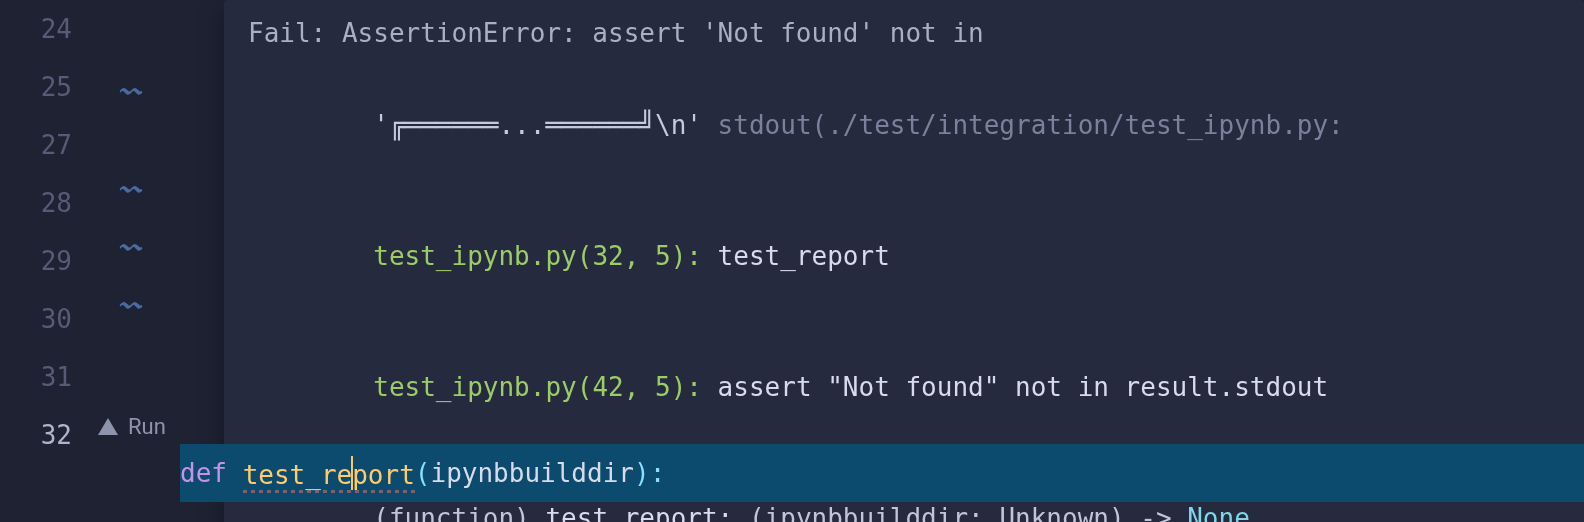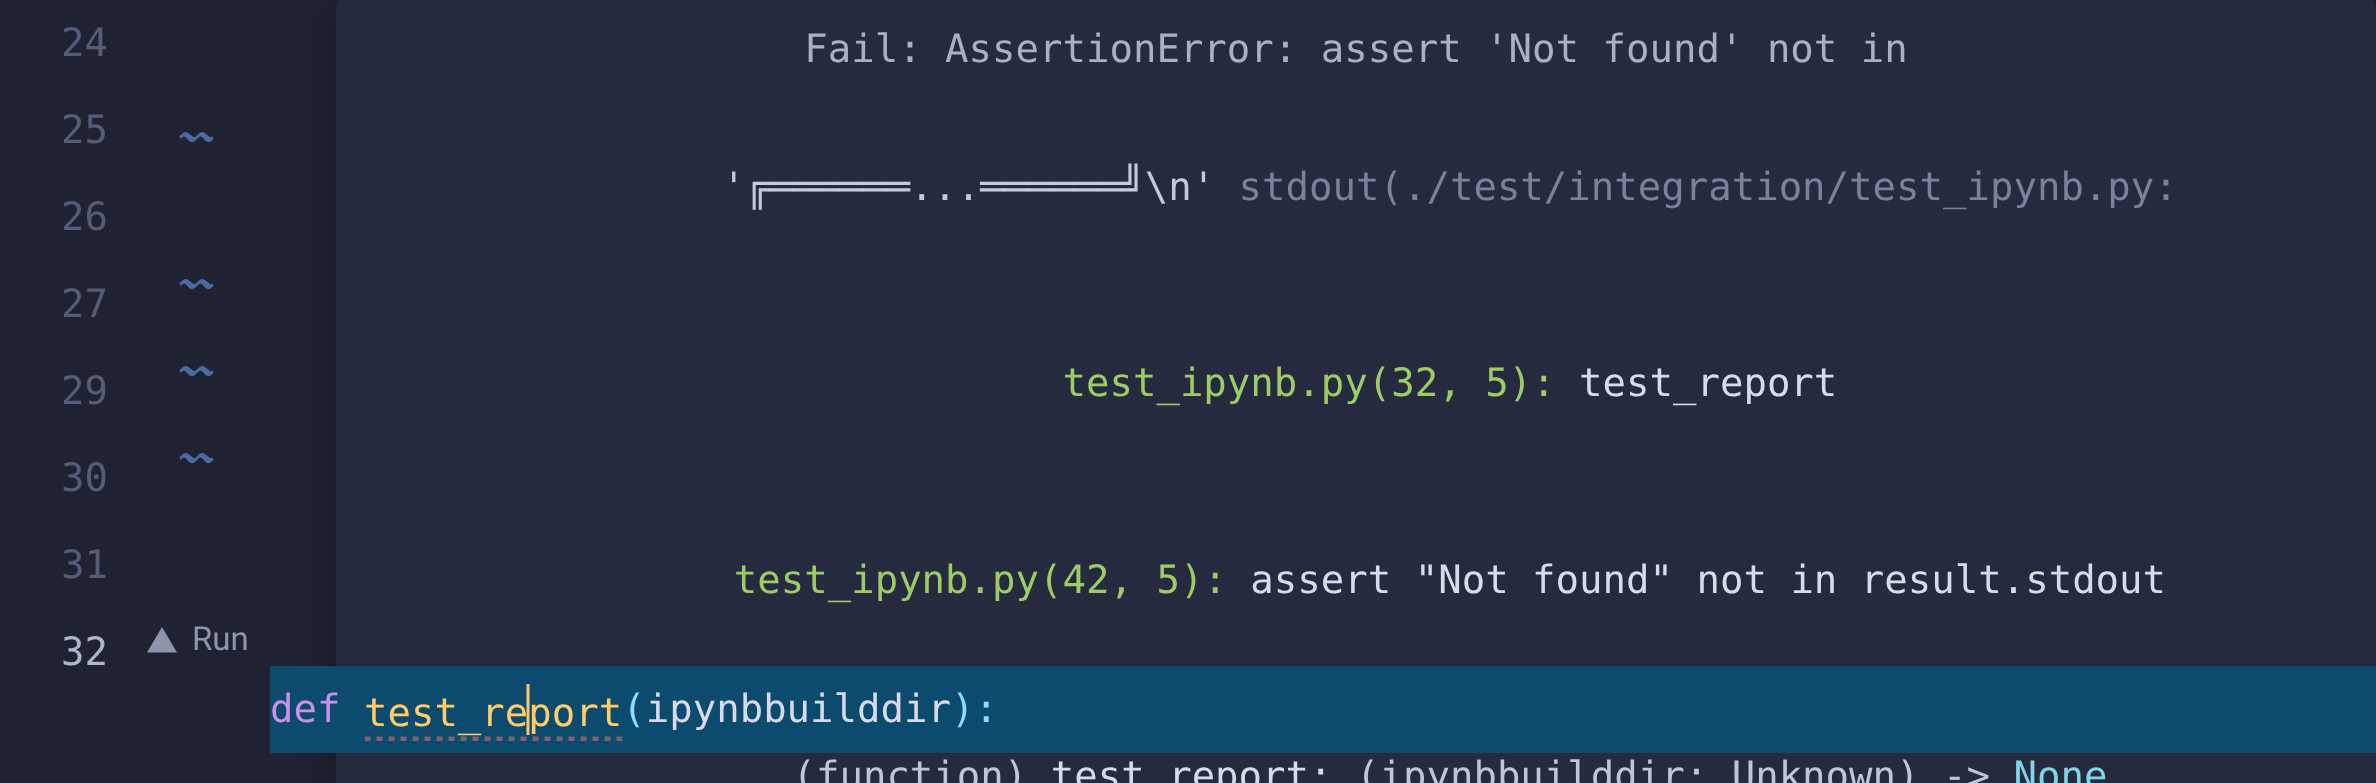--- a/index.html
+++ b/index.html
@@ -67,21 +67,20 @@
     background: #262a3f;
     border-radius: 4px;
     padding: 0 24px 12px 24px;
     box-shadow: 0 8px 26px rgba(0,0,0,0.35);
   }
   .panel .row {
     padding: 14px 0 0 0;
     white-space: pre;
     font-family: inherit;
     line-height: 1.5;
-    text-align: center;
   }
   .err-gray { color: #a9afc7; }
   .err-dim  { color: #7a819c; }
   .green    { color: #9ccc65; }
   .white    { color: #d7dbeb; }
   .key      { color: #c0c5d8; }
   .cyan     { color: #7fd6e8; }
 
   
   .code32-wrap {
@@ -142,22 +141,22 @@
   .box-chars { color:#c5c9dd; }
 </style>
 </head>
 <body>
 
 <div class="editor">
 
   <div class="gutter">
     <div class="ln">24</div>
     <div class="ln">25</div>
-    <div class="ln">26</div>
     <div class="ln">27</div>
+    <div class="ln">28</div>
     <div class="ln">29</div>
     <div class="ln">30</div>
     <div class="ln">31</div>
     <div class="ln active">32</div>
   </div>
 
   <div class="fold-col">
     <span class="fold-mark" style="top:72px">〰</span>
     <span class="fold-mark" style="top:170px">〰</span>
     <span class="fold-mark" style="top:228px">〰</span>

